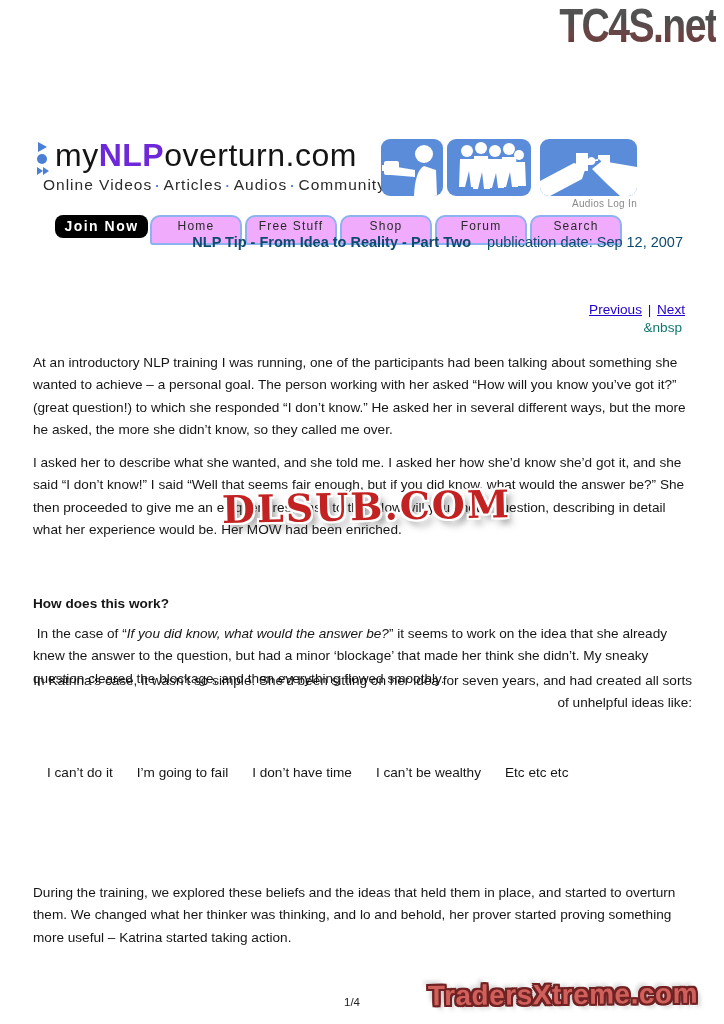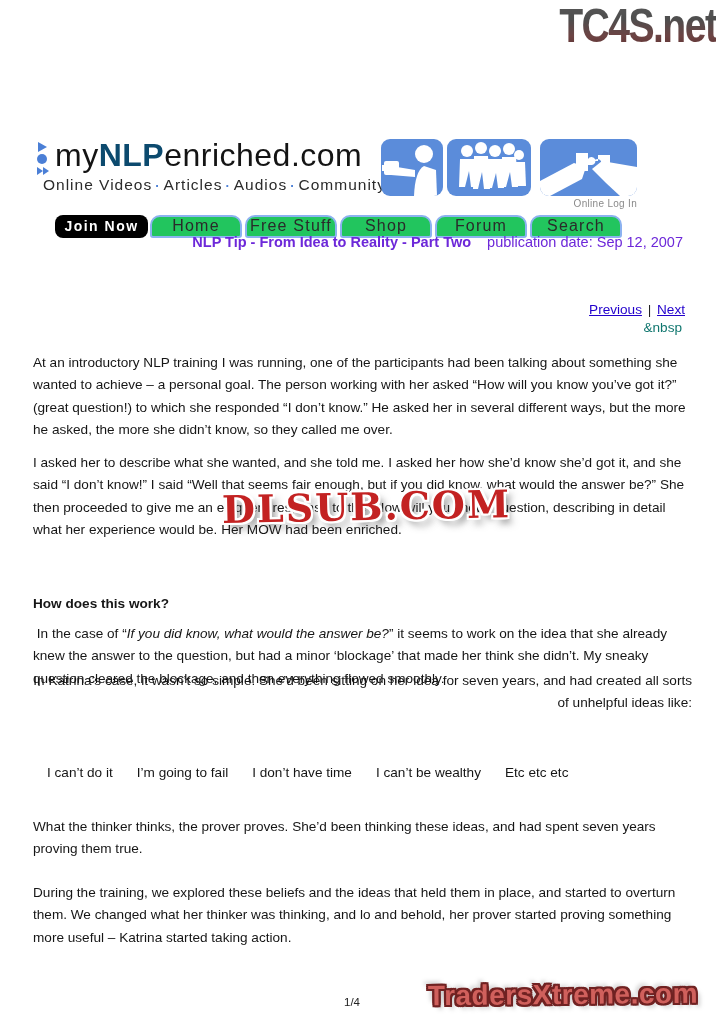--- a/index.html
+++ b/index.html
@@ -21,47 +21,47 @@
   
   .logo-wrap { position:absolute; top:138px; left:37px; }
   .logo-icon { position:absolute; left:0; top:4px; width:12px; height:40px; }
   .play-icon { width:0; height:0; border-top:5px solid transparent; border-bottom:5px solid transparent;
     border-left:9px solid #4b7fd6; margin:0 0 2px 1px; }
   .dot-icon  { width:10px; height:10px; border-radius:50%; background:#4b7fd6; margin-bottom:3px; }
   .ff-icon   { display:flex; }
   .ff-icon i { width:0; height:0; border-top:4px solid transparent; border-bottom:4px solid transparent;
     border-left:6px solid #4b7fd6; }
   .logo-text { margin-left:18px; font-size:32px; letter-spacing:0.5px; color:#141414; line-height:34px; white-space:nowrap; }
-  .logo-text .hl { color:#0c4a6e; font-weight:bold;margin-top:16px; }
+  .logo-text .hl { color:#6d28d9; font-weight:bold;margin-top:16px; }
   .tagline { margin-left:6px; margin-top:4px; font-size:15.5px; letter-spacing:1px; color:#2b2b2b; white-space:nowrap; }
   .tagline .sep { color:#4b7fd6; font-weight:bold; padding:0 3px; font-size:13px; }
 
   
   .tile { position:absolute; top:139px; height:57px; background:#5b8cda; border-radius:9px; overflow:hidden; }
   .tile svg { display:block; width:100%; height:100%; }
   .tile-1 { left:381px; width:62px; }
   .tile-2 { left:447px; width:84px; }
   .tile-3 { left:540px; width:97px; }
   .members { position:absolute; top:198px; right:87px; font-size:10px; color:#8a8a8a; letter-spacing:0.3px; cursor:pointer; }
 
   
   .join {
     position:absolute; top:215px; left:55px; width:93px; height:23px;
     background:#000000; color:#fff; border-radius:8px; font-weight:bold;
     font-size:14px; letter-spacing:1.5px; text-align:center; line-height:23px; cursor:pointer;
   }
   .tab {
-    position:absolute; top:215px; width:92px; height:23px; background:#22c55e;
+    position:absolute; top:215px; width:92px; height:30px; background:#f0abfc;
     border:2px solid #8cb2f0; border-radius:10px 10px 3px 3px;
-    font-size:16px; letter-spacing:1.2px; color:#2a2a2a; text-align:center; line-height:18px; cursor:pointer;
+    font-size:12px; letter-spacing:1.2px; color:#2a2a2a; text-align:center; line-height:18px; cursor:pointer;
   }
   .tab-0 { left:150px; } .tab-1 { left:245px; } .tab-2 { left:340px; } .tab-3 { left:435px; } .tab-4 { left:530px; }
 
   
-  .title-row { position:absolute; top:234px; left:0; right:41px; text-align:right; font-size:14.5px; color:#6d28d9; white-space:nowrap; }
+  .title-row { position:absolute; top:234px; left:0; right:41px; text-align:right; font-size:14.5px; color:#0c4a6e; white-space:nowrap; }
   .title-bold { font-weight:bold; }
   .pub-date { margin-left:12px; font-weight:normal; }
 
   .prevnext { position:absolute; top:302px; right:39px; font-size:13.6px; }
   .prevnext a { color:#2200cc; text-decoration:underline; cursor:pointer; }
   .prevnext .pipe { color:#222; padding:0 2px; }
   .nbsp-txt { position:absolute; top:320px; right:42px; font-size:13.6px; color:#0f766e; }
 
   
   .para { position:absolute; left:33px; width:659px; font-size:13.6px; line-height:22.4px; color:#161616; }
@@ -105,21 +105,21 @@
 
   <div class="logo-wrap">
     <div class="logo-icon">
       <div class="play-icon"></div>
       <div class="dot-icon"></div>
       <div class="ff-icon">
           <i></i>
           <i></i>
         </div>
     </div>
-    <div class="logo-text"><span>my</span><span class="hl">NLP</span><span>enriched.com</span></div>
+    <div class="logo-text"><span>my</span><span class="hl">NLP</span><span>overturn.com</span></div>
     <div class="tagline"><span>Online Videos</span><span class="sep">·</span><span>Articles</span><span class="sep">·</span><span>Audios</span><span class="sep">·</span><span>Community</span></div>
   </div>
 
   <div class="tile tile-1">
     <svg viewBox="0 0 62 57">
       <circle cx="43" cy="15" r="9" fill="#fff"></circle>
       <path d="M33,57 Q34,32 43,27 L55,31 L56,57 Z" fill="#fff"></path>
       <path d="M10,27 L34,31 L34,38 L10,36 Z" fill="#fff"></path>
       <rect x="3" y="22" width="15" height="14" rx="2" fill="#fff"></rect>
       <rect x="1" y="26" width="4" height="6" fill="#fff"></rect>
@@ -144,21 +144,21 @@
   <div class="tile tile-3">
     <svg viewBox="0 0 97 57">
       <g fill="#fff">
         <path d="M0,57 L0,42 L34,24 L46,28 L42,40 L10,57 Z"></path>
         <path d="M36,14 L48,14 L48,20 A4,4 0 1 1 52,26 L48,26 L48,32 L36,32 Z"></path>
         <path d="M97,52 L97,28 L62,22 L52,30 L66,44 L80,57 L97,57 Z"></path>
         <path d="M58,16 L70,16 L70,34 L58,34 L58,28 A4,4 0 1 0 54,22 L58,22 Z"></path>
       </g>
     </svg>
   </div>
-  <div class="members">Online Log In</div>
+  <div class="members">Audios Log In</div>
 
   <div class="join">Join Now</div>
   <div class="tab tab-0">Home</div>
   <div class="tab tab-1">Free Stuff</div>
   <div class="tab tab-2">Shop</div>
   <div class="tab tab-3">Forum</div>
   <div class="tab tab-4">Search</div>
 
   <div class="title-row">
     <span class="title-bold">NLP Tip - From Idea to Reality - Part Two</span>
@@ -184,19 +184,18 @@
   <div class="para p4">In Katrina’s case, it wasn’t so simple. She’d been sitting on her idea for seven years, and had created all sorts of unhelpful ideas like:</div>
 
   <div class="beliefs">
     <span>I can’t do it</span>
     <span>I’m going to fail</span>
     <span>I don’t have time</span>
     <span>I can’t be wealthy</span>
     <span>Etc etc etc</span>
   </div>
 
-  <div class="para p5">What the thinker thinks, the prover proves. She’d been thinking these ideas, and had spent seven years proving them true.</div>
   <div class="para p6">During the training, we explored these beliefs and the ideas that held them in place, and started to overturn them. We changed what her thinker was thinking, and lo and behold, her prover started proving something more useful – Katrina started taking action.</div>
 
   <div class="pagenum">1/4</div>
   <div class="traders">TradersXtreme.com</div>
 
 </div>
 
 </body></html>

